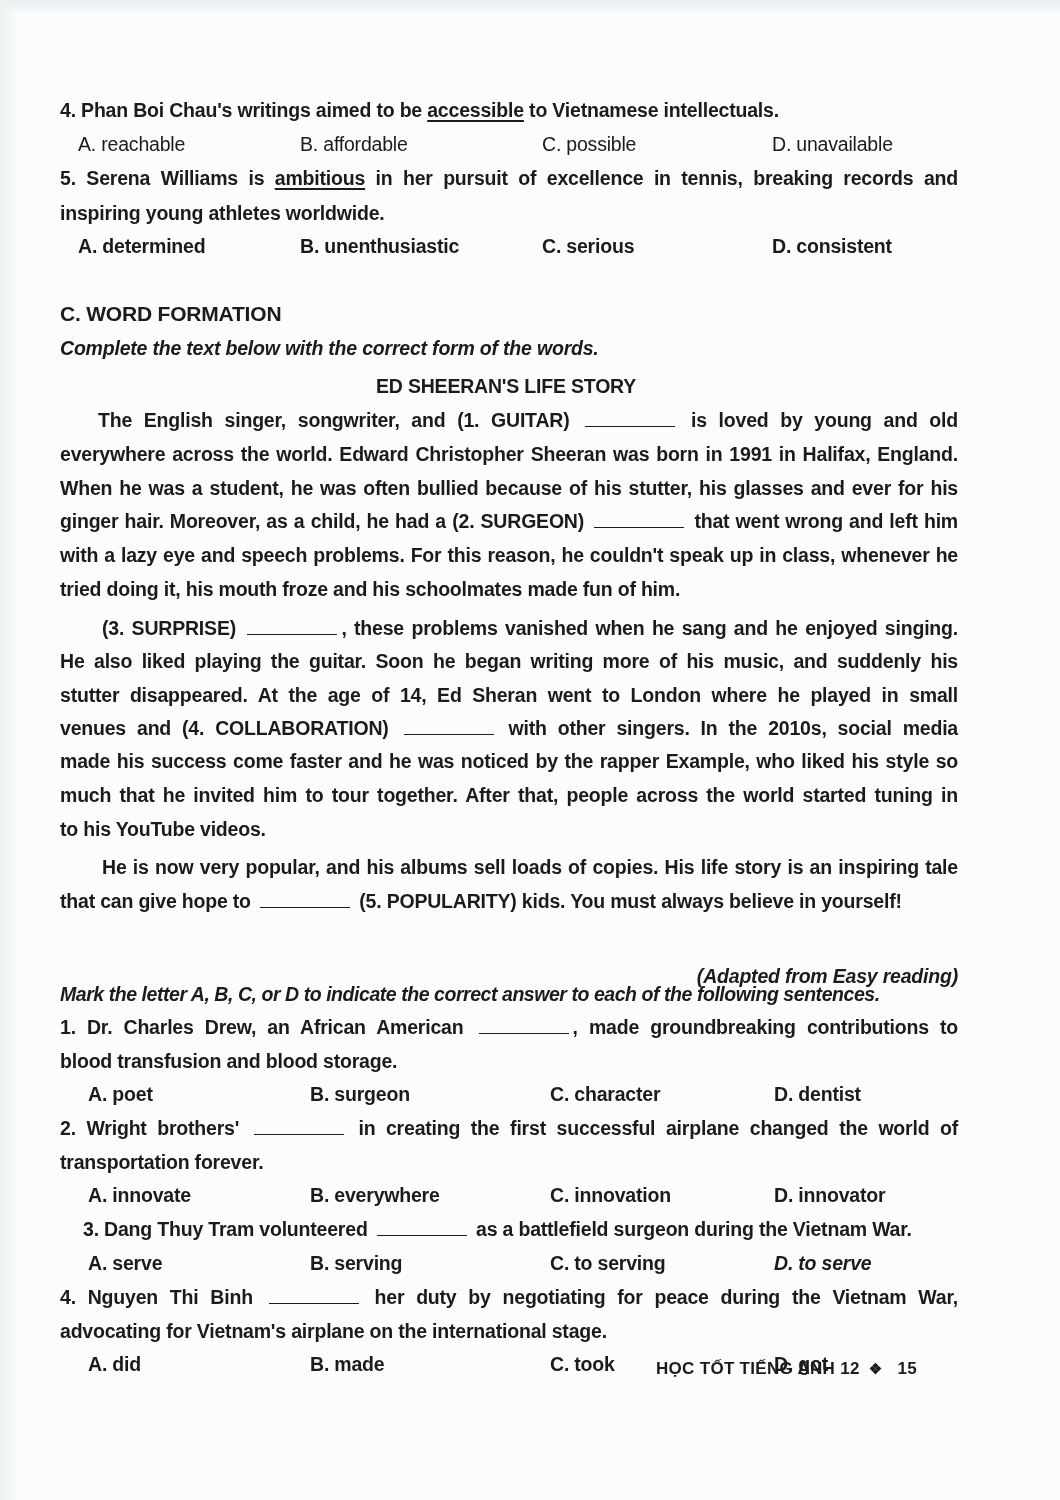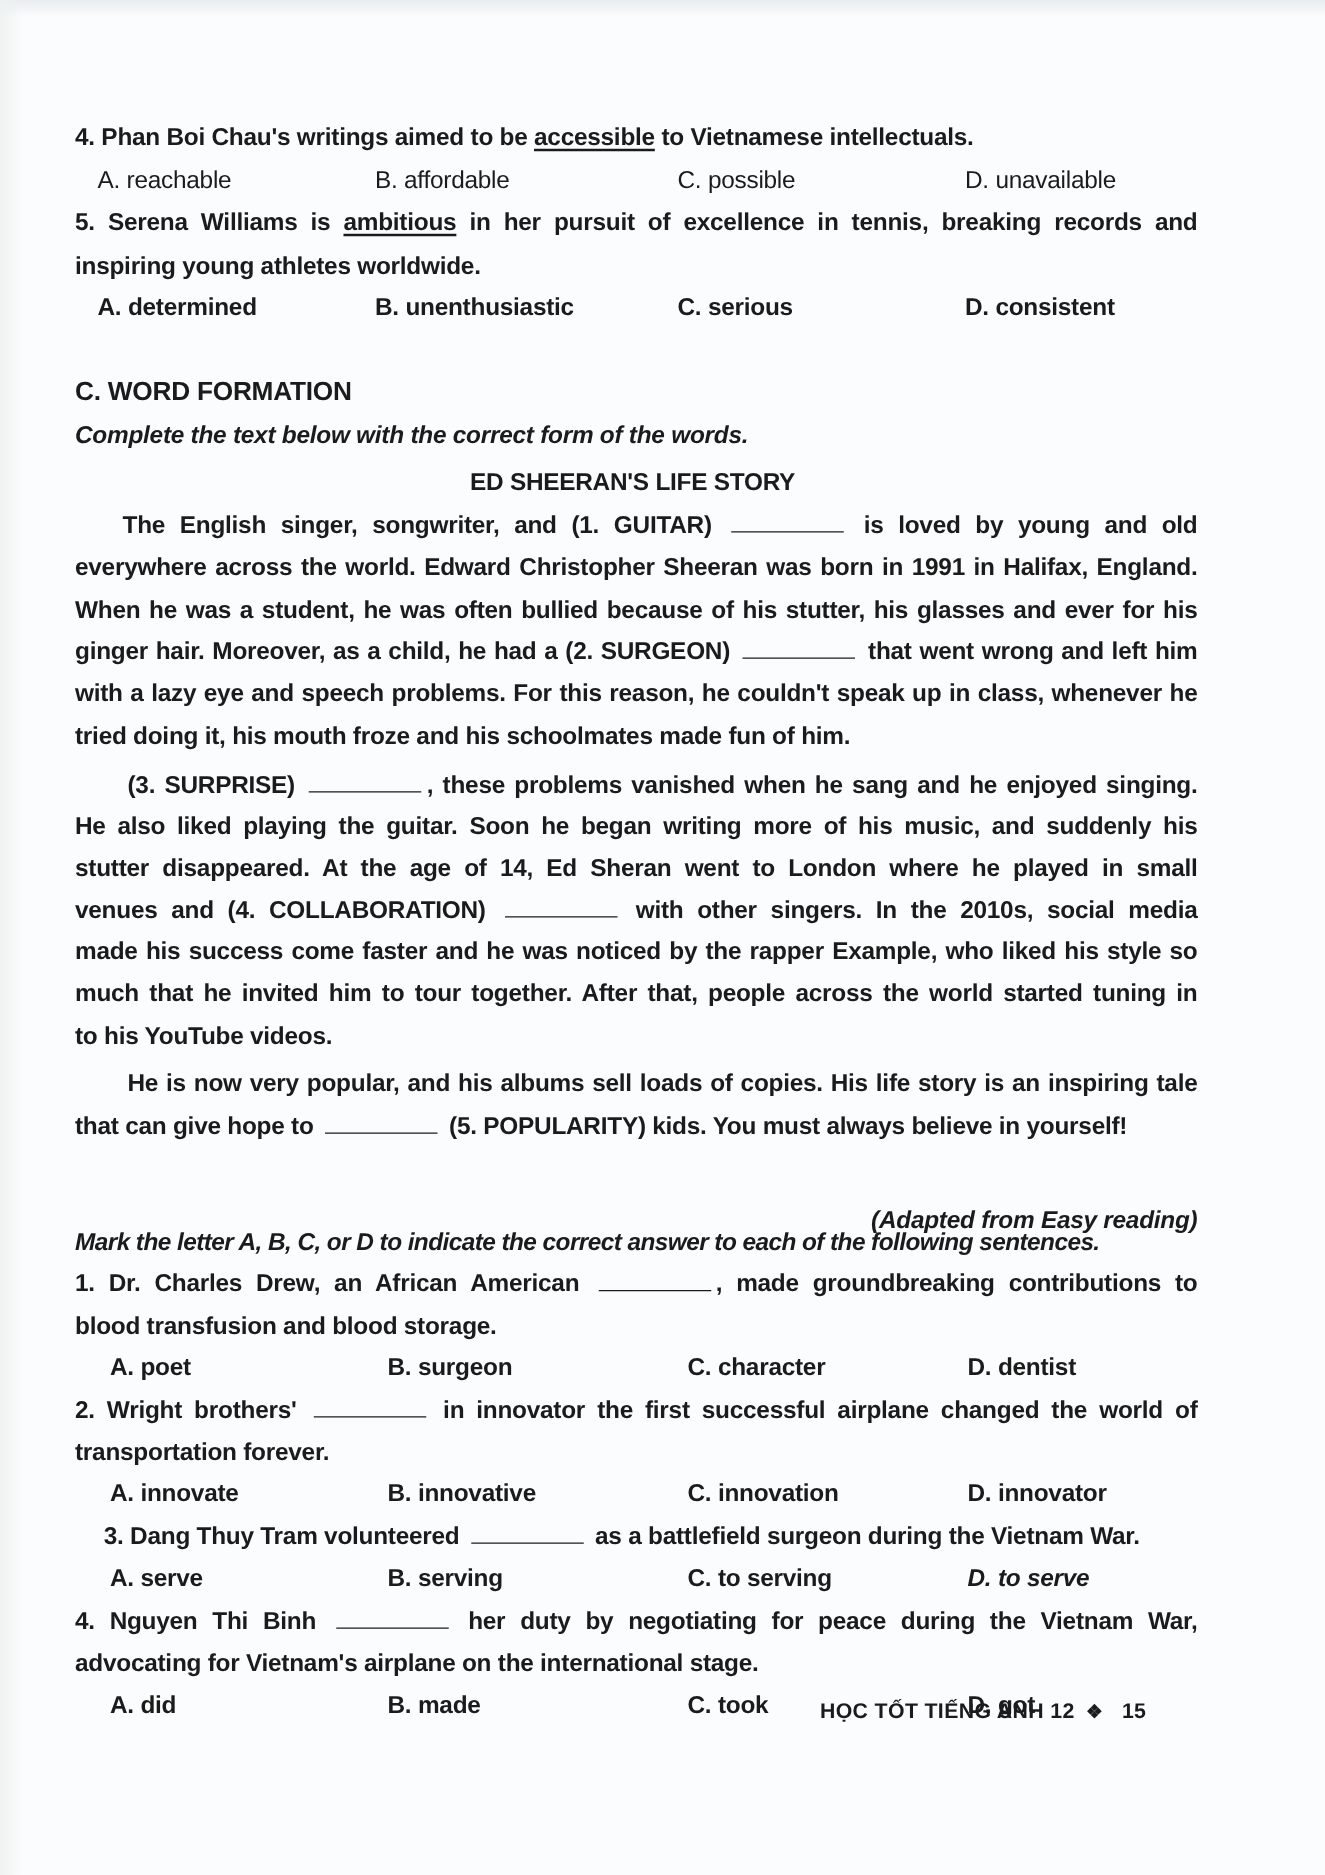--- a/index.html
+++ b/index.html
@@ -109,26 +109,26 @@
   </div>
   <div class="line bold" style="top:1050px;">blood transfusion and blood storage.</div>
   <div class="options bold" style="top:1083px;">
     <span class="opt" style="left:28px;">A. poet</span>
     <span class="opt" style="left:250px;">B. surgeon</span>
     <span class="opt" style="left:490px;">C. character</span>
     <span class="opt" style="left:714px;">D. dentist</span>
   </div>
 
   <div class="line bold justify" style="top:1117px;">
-    <span>2. Wright brothers' </span><span class="blank"></span><span> in innovator the first successful airplane changed the world of</span>
+    <span>2. Wright brothers' </span><span class="blank"></span><span> in creating the first successful airplane changed the world of</span>
   </div>
   <div class="line bold" style="top:1151px;">transportation forever.</div>
   <div class="options bold" style="top:1184px;">
     <span class="opt" style="left:28px;">A. innovate</span>
-    <span class="opt" style="left:250px;">B. innovative</span>
+    <span class="opt" style="left:250px;">B. everywhere</span>
     <span class="opt" style="left:490px;">C. innovation</span>
     <span class="opt" style="left:714px;">D. innovator</span>
   </div>
 
   <div class="line bold" style="top:1218px;margin-left:23px;">
     <span>3. Dang Thuy Tram volunteered </span><span class="blank"></span><span> as a battlefield surgeon during the Vietnam War.</span>
   </div>
   <div class="options bold" style="top:1252px;text-align:center;">
     <span class="opt" style="left:28px;">A. serve</span>
     <span class="opt" style="left:250px;">B. serving</span>

